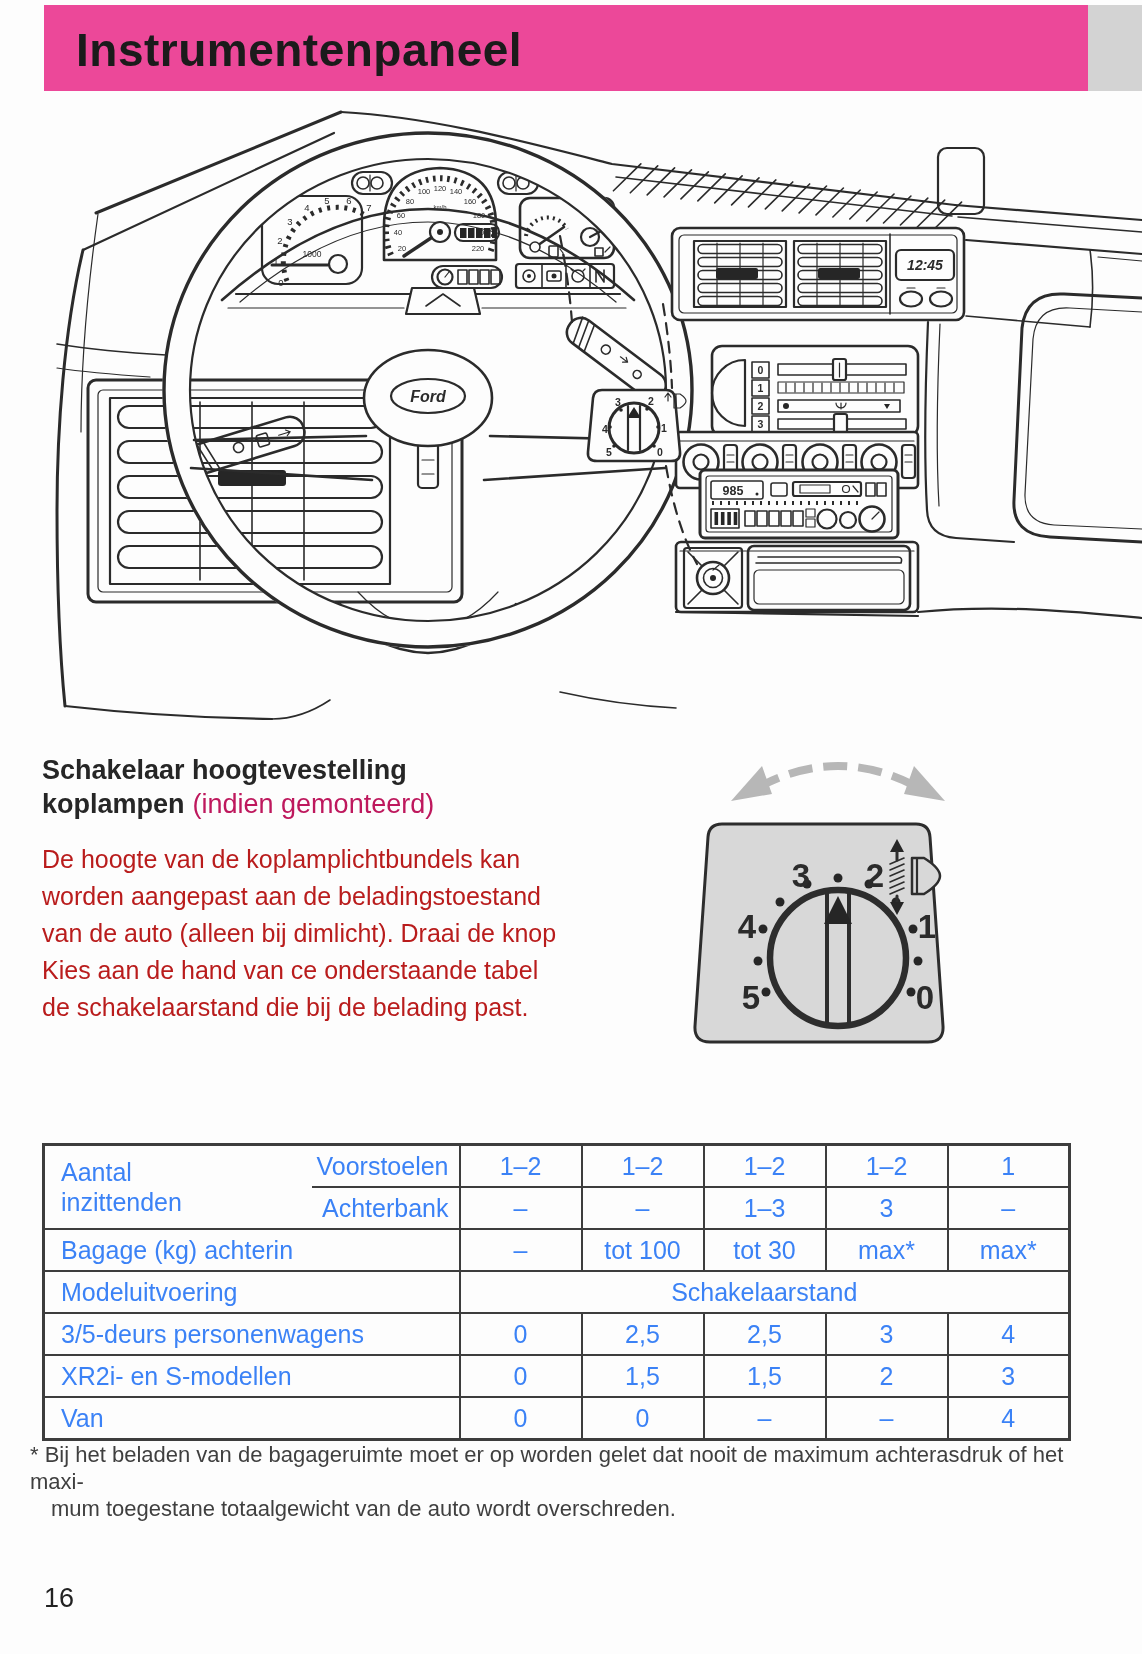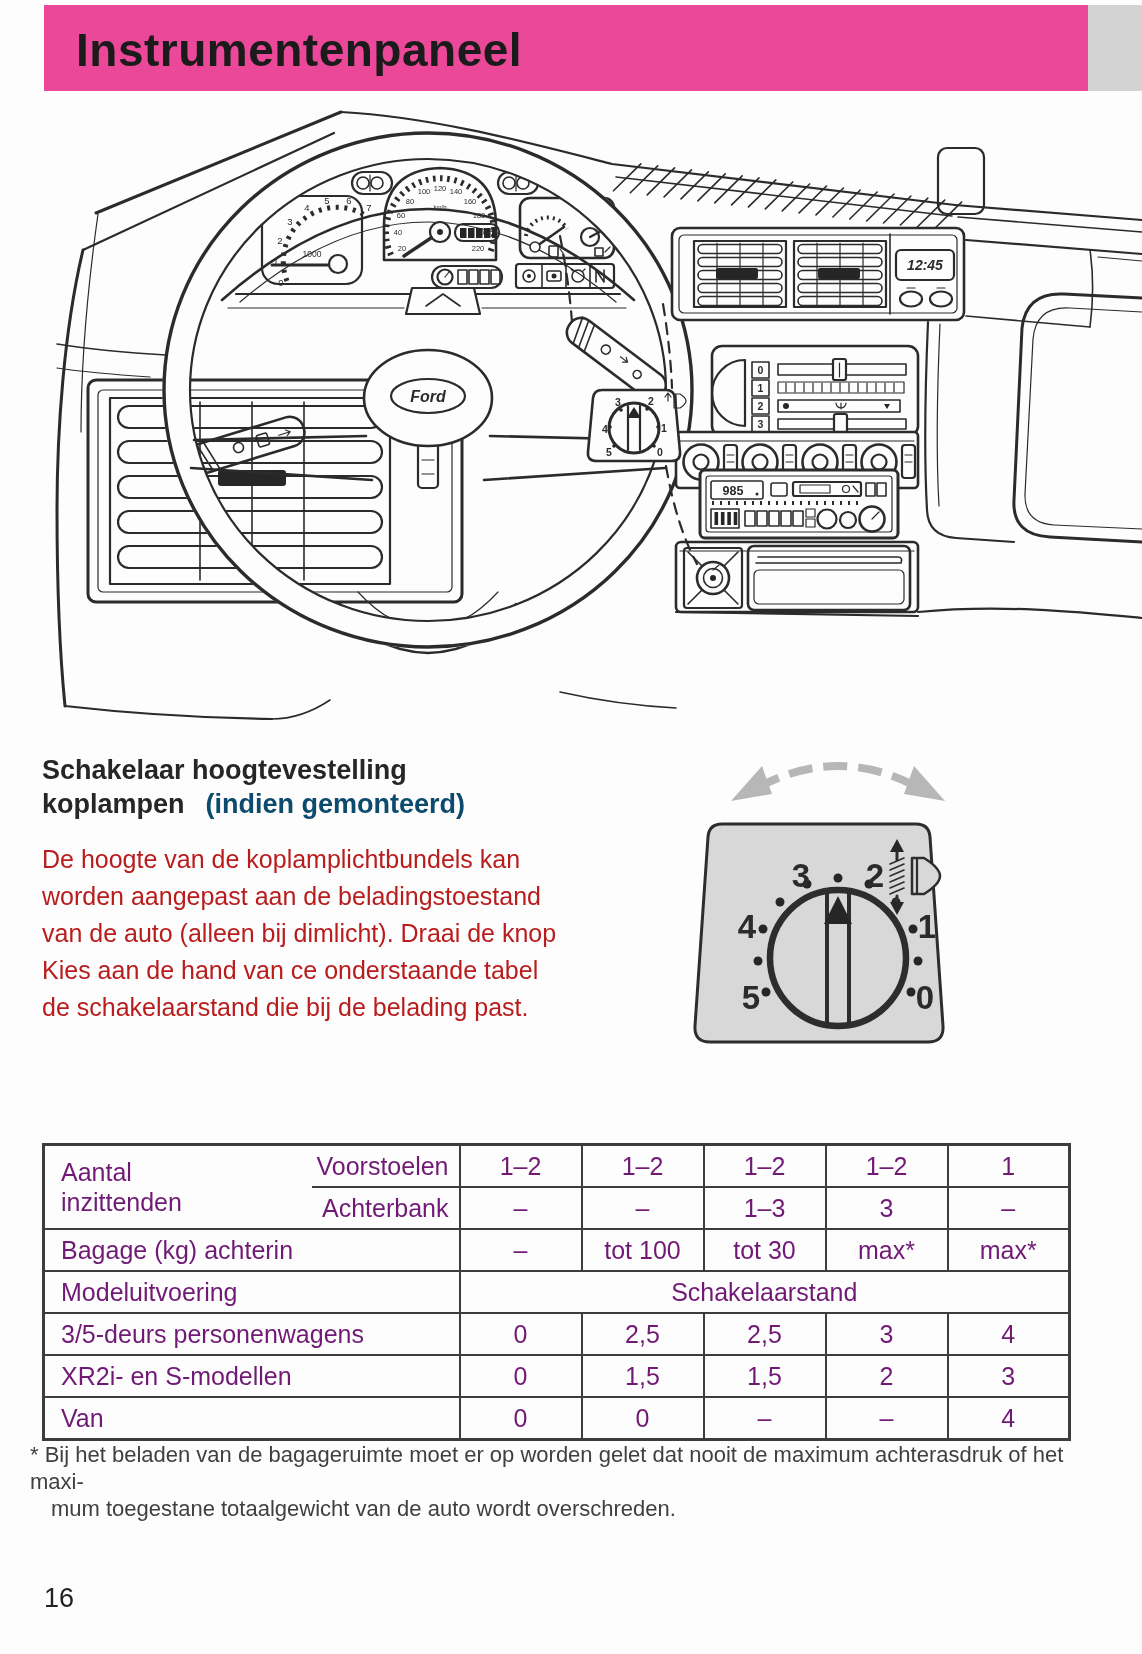--- a/index.html
+++ b/index.html
@@ -6,26 +6,26 @@
   .page{position:relative;width:1142px;height:1654px;background:#fdfdfd;
         font-family:"Liberation Sans",sans-serif;color:#2e2e2e;overflow:hidden;margin:0 auto;}
   
   .header-bar{position:absolute;left:44px;top:5px;width:1098px;height:86px;background:#ec4899;}
   .header-bar .lighter{position:absolute;right:0;top:0;width:54px;height:100%;background:#d3d3d3;}
   .header-title{position:absolute;left:32px;top:18px;font-size:46px;font-weight:bold;
         color:#1b1b1b;letter-spacing:.5px;white-space:nowrap;}
   
   .section{position:absolute;left:42px;top:753px;width:560px;}
   .sec-h{font-size:27px;font-weight:bold;color:#262626;line-height:34px;white-space:nowrap;}
-  .sec-h .normal{font-weight:bold;color:#0c4a6e;margin-left:21px;}
+  .sec-h .normal{font-weight:normal;color:#be185d;margin-left:8px;}
   .sec-body{margin-top:20px;font-size:25px;line-height:37px;color:#b91c1c;}
   .sec-body div{white-space:nowrap;}
   
   .spec-table{position:absolute;left:42px;top:1143px;border-collapse:collapse;table-layout:fixed;
-        width:1026px;font-size:25px;color:#701a75;}
+        width:1026px;font-size:25px;color:#3b82f6;}
   .spec-table{border:3px solid #3d3d3d;}
   .spec-table td{border:2px solid #3d3d3d;height:40px;padding:0;}
   .spec-table .lab{text-align:left;padding-left:16px;}
   .spec-table .val{text-align:center;}
   .spec-table .main-lab{border-right-style:hidden;}
   .spec-table .main-lab span{display:block;width:185px;line-height:30px;}
   .spec-table .sub-lab{border-left-style:hidden;text-align:right;padding-right:10px;}
   
   .footnotes{position:absolute;left:30px;top:1441px;width:1085px;font-size:22px;
         line-height:27px;color:#3f3f3f;}

